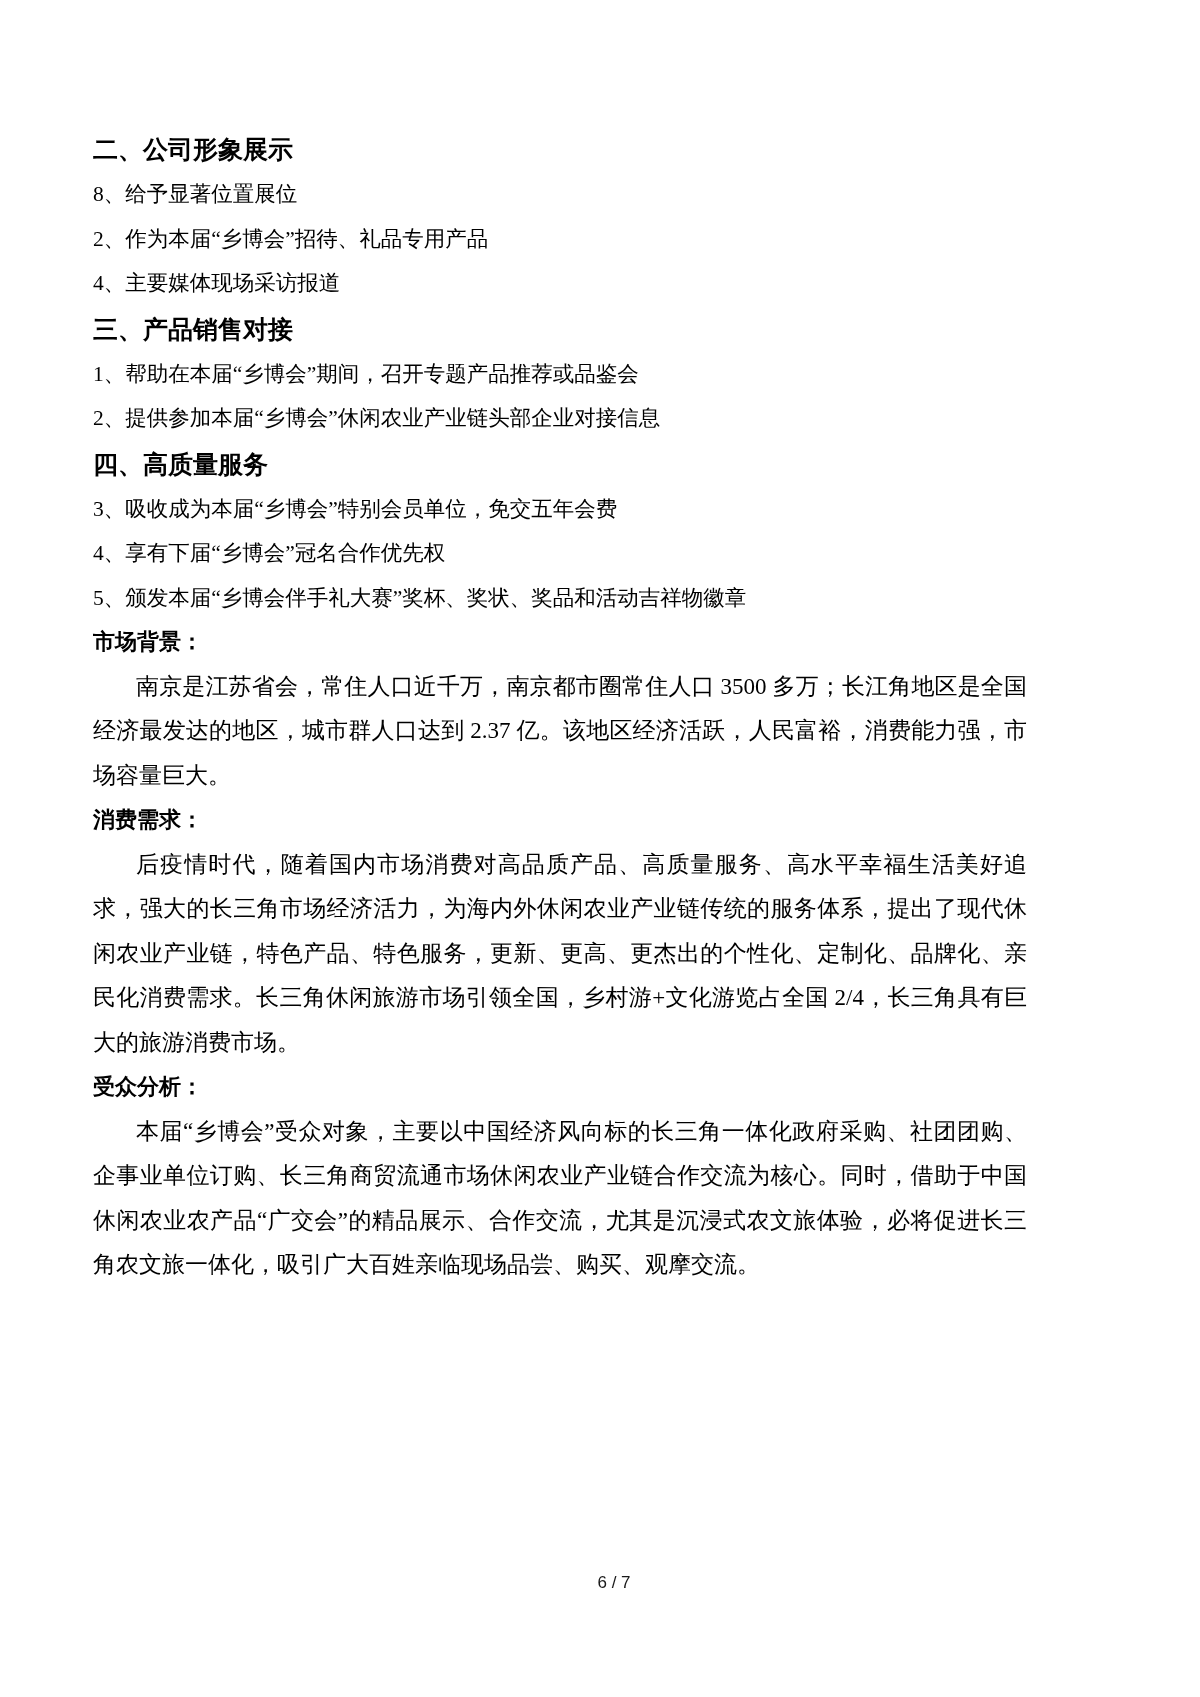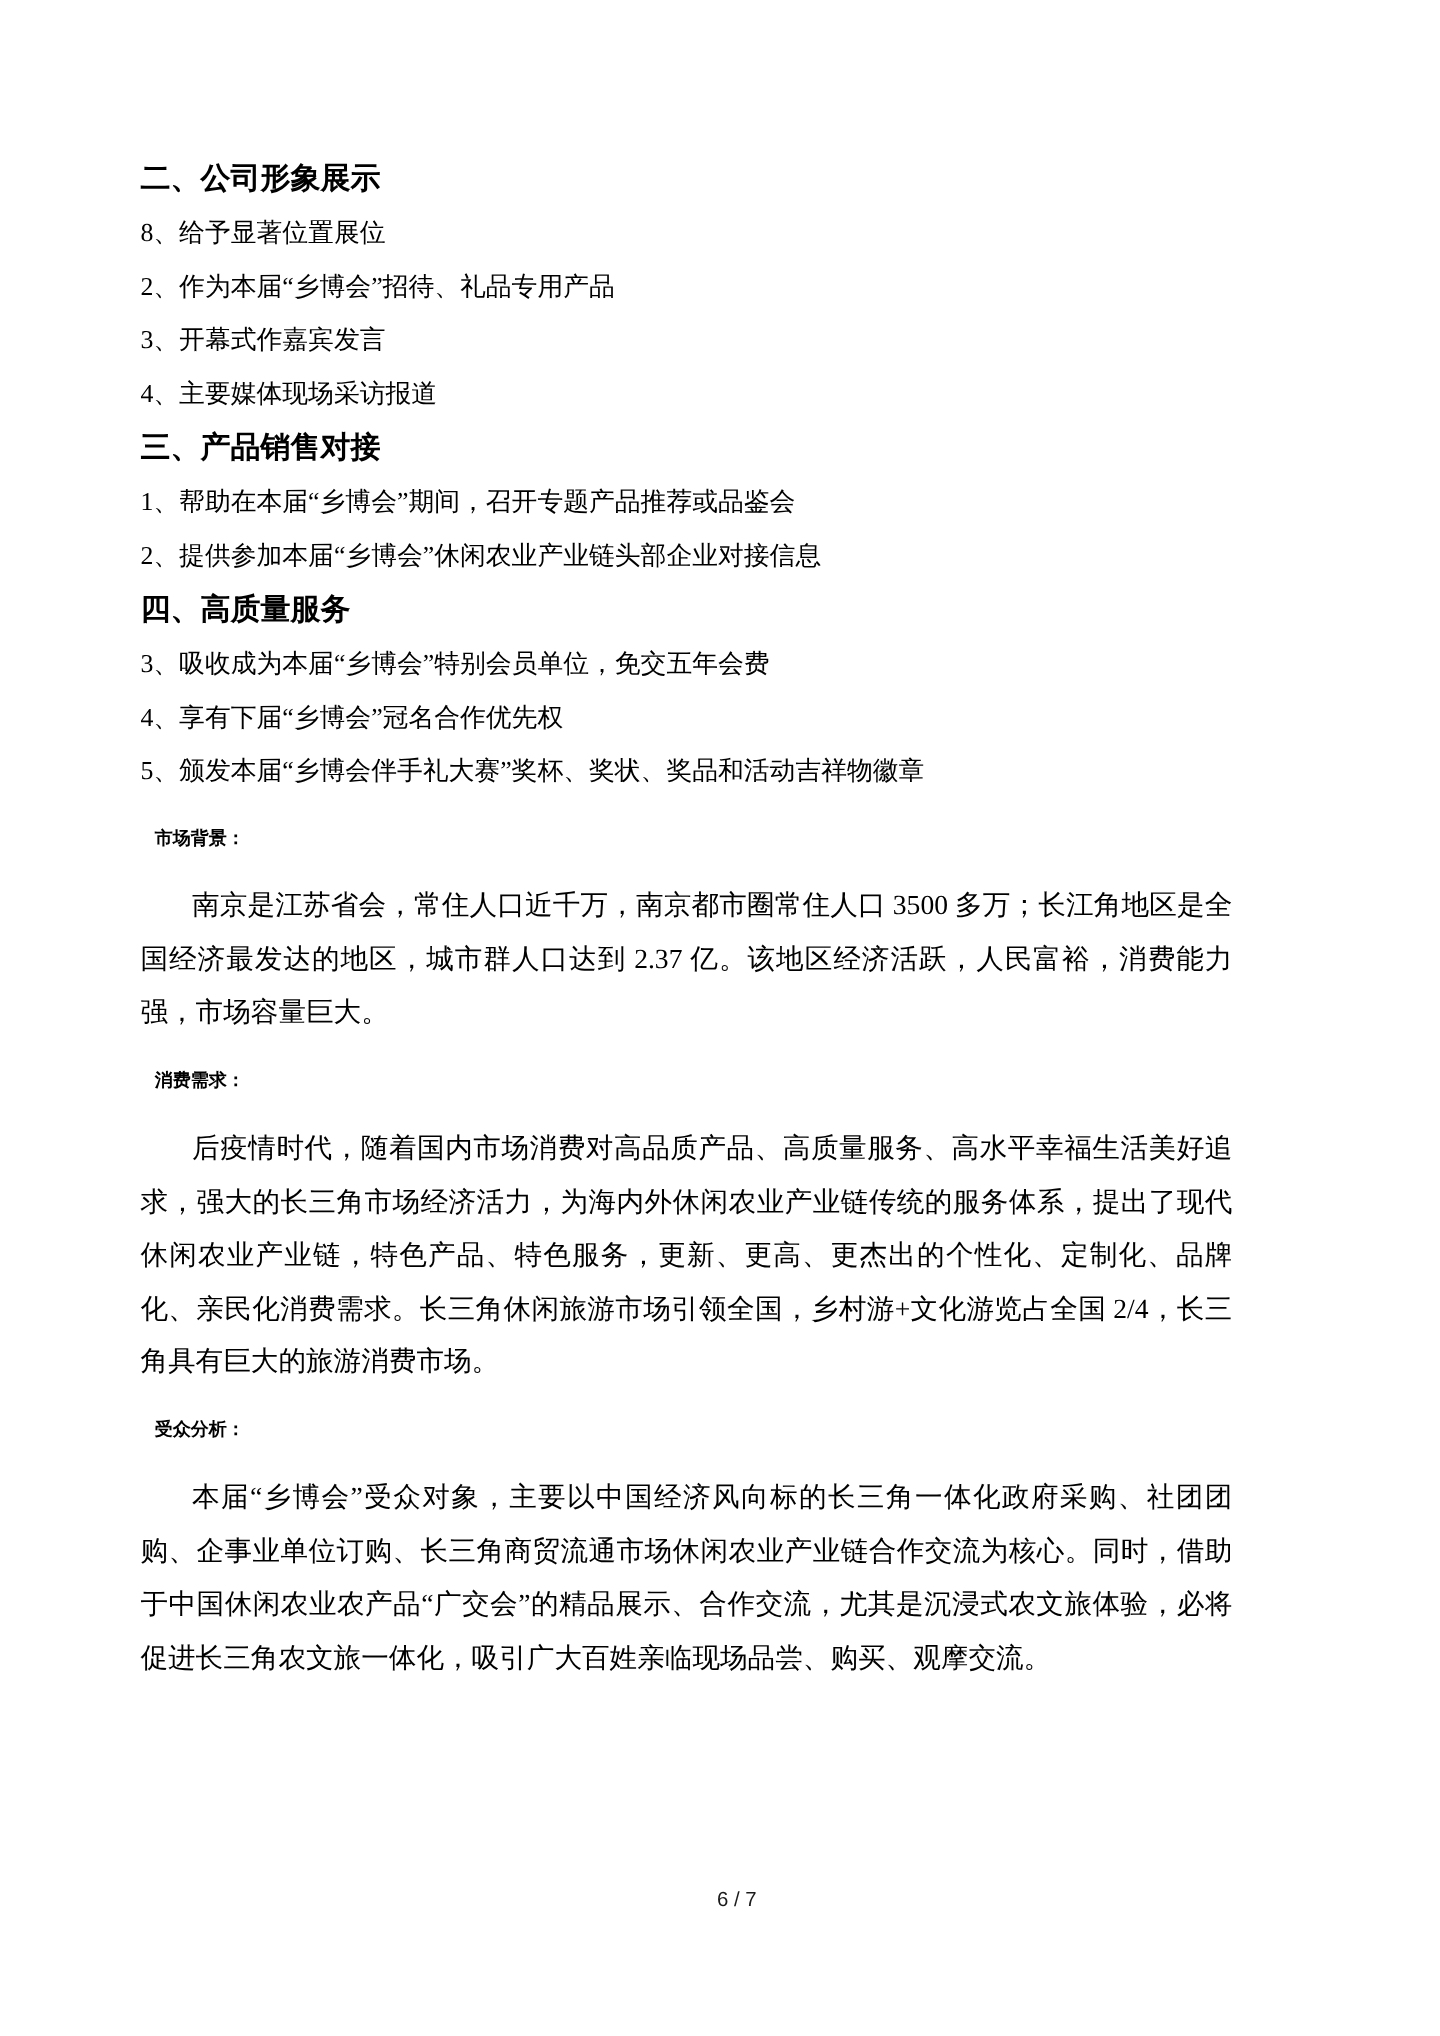--- a/index.html
+++ b/index.html
@@ -9,44 +9,44 @@
     height: 1697px;
     background: #ffffff;
     overflow: hidden;
   }
   .doc {
     position: absolute;
     top: 0; left: 0;
     width: 1200px;
     height: 1697px;
     box-sizing: border-box;
-    padding: 126px 173px 0 117px;
+    padding: 126px 173px 0 93px;
     color: #000000;
     font-family: "Liberation Serif", "DejaVu Serif", serif;
   }
   h2.sec-heading {
     margin: 0;
     font-family: "Liberation Sans", "DejaVu Sans", sans-serif;
     font-weight: bold;
     font-size: 25px;
     line-height: 46px;
     color: #000000;
     white-space: nowrap;
   }
   .list-item {
     margin: 0;
     font-size: 21.5px;
     line-height: 44.5px;
     white-space: nowrap;
   }
   .subhead {
-    margin: 12px;
+    margin: 0;
     font-family: "Liberation Sans", "DejaVu Sans", sans-serif;
     font-weight: bold;
-    font-size: 15px;
+    font-size: 22px;
     line-height: 44.5px;
   }
   p.para {
     margin: 0;
     font-size: 23px;
     line-height: 44.5px;
     text-align: justify;
     text-indent: 43px;
   }
   .page-number {
@@ -62,21 +62,20 @@
   }
 </style>
 </head>
 <body>
 
 <div class="doc">
 
   <h2 class="sec-heading">二、公司形象展示</h2>
   <div class="list-item">8、给予显著位置展位</div>
   <div class="list-item">2、作为本届“乡博会”招待、礼品专用产品</div>
-  <div class="list-item">3、开幕式作嘉宾发言</div>
   <div class="list-item">4、主要媒体现场采访报道</div>
 
   <h2 class="sec-heading">三、产品销售对接</h2>
   <div class="list-item">1、帮助在本届“乡博会”期间，召开专题产品推荐或品鉴会</div>
   <div class="list-item">2、提供参加本届“乡博会”休闲农业产业链头部企业对接信息</div>
 
   <h2 class="sec-heading">四、高质量服务</h2>
   <div class="list-item">3、吸收成为本届“乡博会”特别会员单位，免交五年会费</div>
   <div class="list-item">4、享有下届“乡博会”冠名合作优先权</div>
   <div class="list-item">5、颁发本届“乡博会伴手礼大赛”奖杯、奖状、奖品和活动吉祥物徽章</div>

